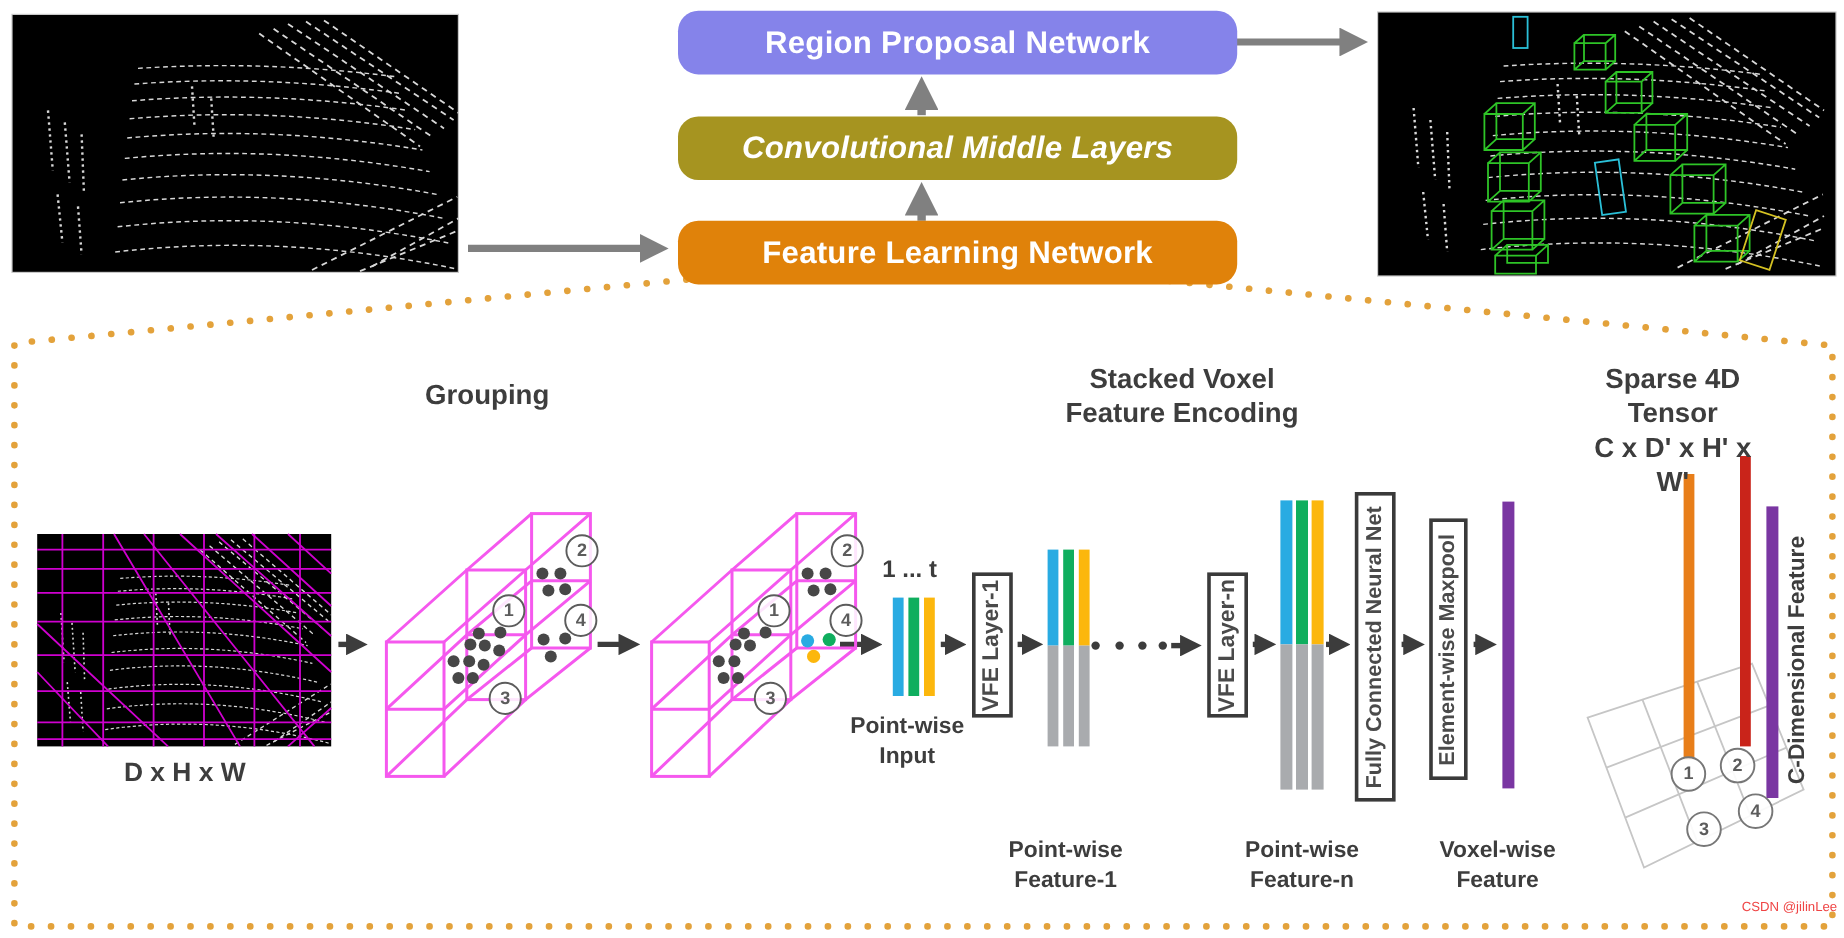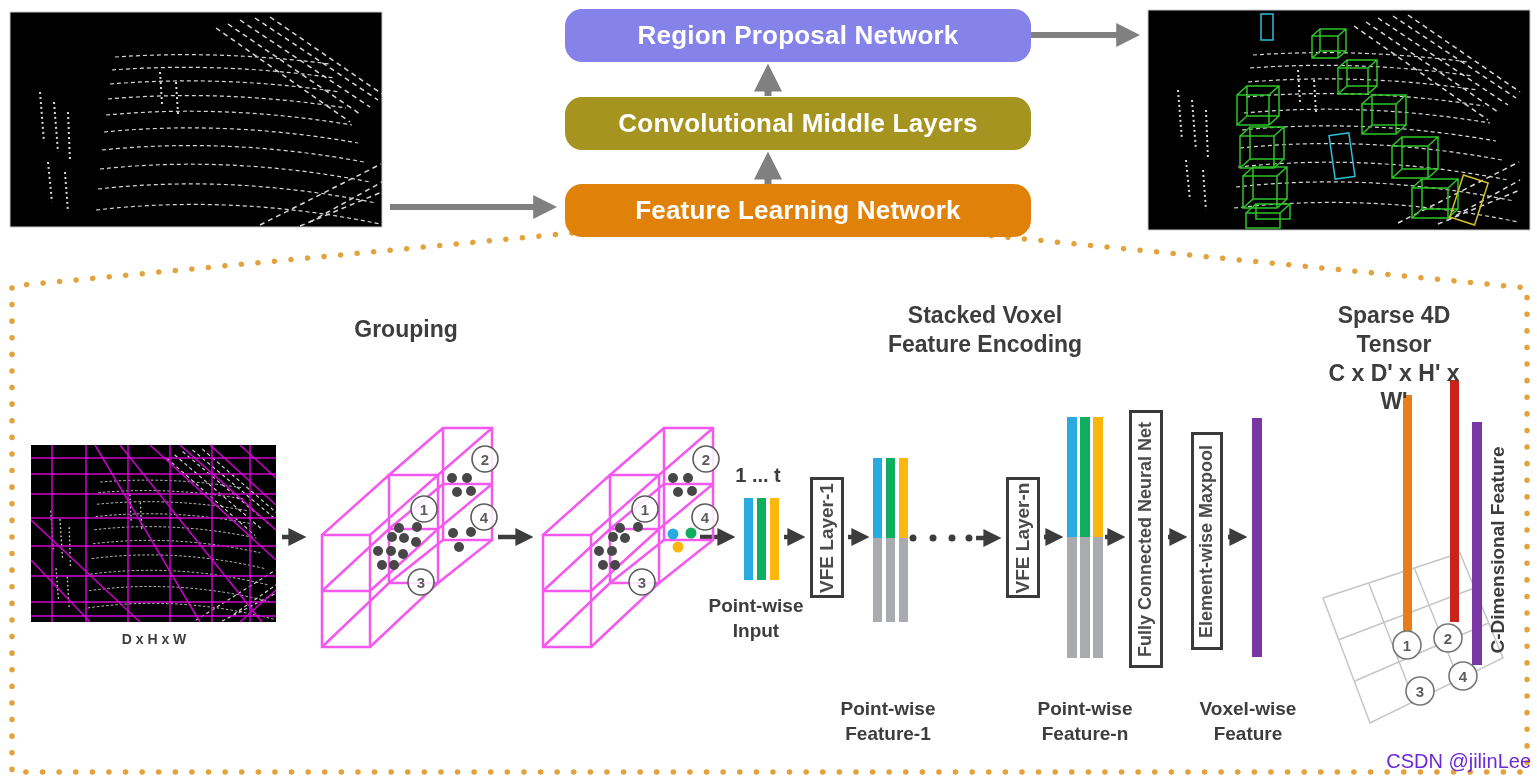--- a/index.html
+++ b/index.html
@@ -3,36 +3,36 @@
 <meta charset="utf-8">
 <style>
   html,body{margin:0;padding:0;background:#ffffff;}
   #canvas{position:relative;width:1537px;height:782px;background:#fff;overflow:hidden;
           font-family:"Liberation Sans",sans-serif;}
   #art{position:absolute;left:0;top:0;z-index:1;}
   .archbox{position:absolute;z-index:2;left:565px;width:466px;height:53px;border-radius:17px;
            display:flex;align-items:center;justify-content:center;color:#fff;
            font-weight:bold;font-size:26px;letter-spacing:.2px;}
   #rpn{top:9px;background:#8583ea;}
-  #cml{top:97px;background:#a69420;}
+  #cml{top:97px;background:#a69420;font-style:italic;}
   #fln{top:184px;background:#e0820a;}
   .hdr{position:absolute;z-index:2;transform:translateX(-50%);text-align:center;
        font-weight:bold;font-size:23px;line-height:1.25;color:#3d3d3d;white-space:pre-line;}
   .lbl{position:absolute;z-index:2;transform:translateX(-50%);text-align:center;
        font-weight:bold;font-size:19px;line-height:1.3;color:#3d3d3d;white-space:pre-line;}
   .vbox{position:absolute;z-index:2;background:#fff;border:3px solid #3a3a3a;
         display:flex;align-items:center;justify-content:center;box-sizing:border-box;}
   .vbox span{transform:rotate(-90deg);white-space:nowrap;font-weight:bold;
              font-size:19px;color:#4a4a4a;}
   .vlabel{position:absolute;z-index:2;display:flex;align-items:center;justify-content:center;}
   .vlabel span{transform:rotate(-90deg);white-space:nowrap;font-weight:bold;
                font-size:19px;color:#3d3d3d;}
   .bars{position:absolute;z-index:2;display:flex;}
   .bars .bar{display:flex;flex-direction:column;}
-  #watermark{position:absolute;z-index:3;right:6px;top:750px;font-size:20px;color:#6d28d9;margin-left:45px;}
+  #watermark{position:absolute;z-index:3;right:6px;top:750px;font-size:11px;color:#ef4444;margin-left:45px;}
   svg text.circnum{font:bold 15px "Liberation Sans",sans-serif;fill:#5c5c5c;
                    text-anchor:middle;dominant-baseline:central;}
 </style>
 </head>
 <body>
 
 <div id="canvas">
 
 <svg id="art" width="1537" height="782" viewBox="0 0 1537 782">
   <defs>
@@ -253,21 +253,21 @@
 <div id="rpn" class="archbox">Region Proposal Network</div>
 <div id="cml" class="archbox">Convolutional Middle Layers</div>
 <div id="fln" class="archbox">Feature Learning Network</div>
 
 <div class="hdr" style="left:406px;top:315px">Grouping</div>
 <div class="hdr" style="left:985px;top:301px">Stacked Voxel
 Feature Encoding</div>
 <div class="hdr" style="left:1394px;top:301px">Sparse 4D Tensor
 C x D' x H' x W'</div>
 
-<div class="lbl" style="left:154px;top:630px;font-size:14px">D x H x W</div>
+<div class="lbl" style="left:154px;top:630px;font-size:22px">D x H x W</div>
 <div class="lbl" style="left:758px;top:462px;font-size:20px">1 ... t</div>
 <div class="lbl" style="left:756px;top:594px">Point-wise
 Input</div>
 <div class="lbl" style="left:888px;top:697px">Point-wise
 Feature-1</div>
 <div class="lbl" style="left:1085px;top:697px">Point-wise
 Feature-n</div>
 <div class="lbl" style="left:1248px;top:697px">Voxel-wise
 Feature</div>
 

